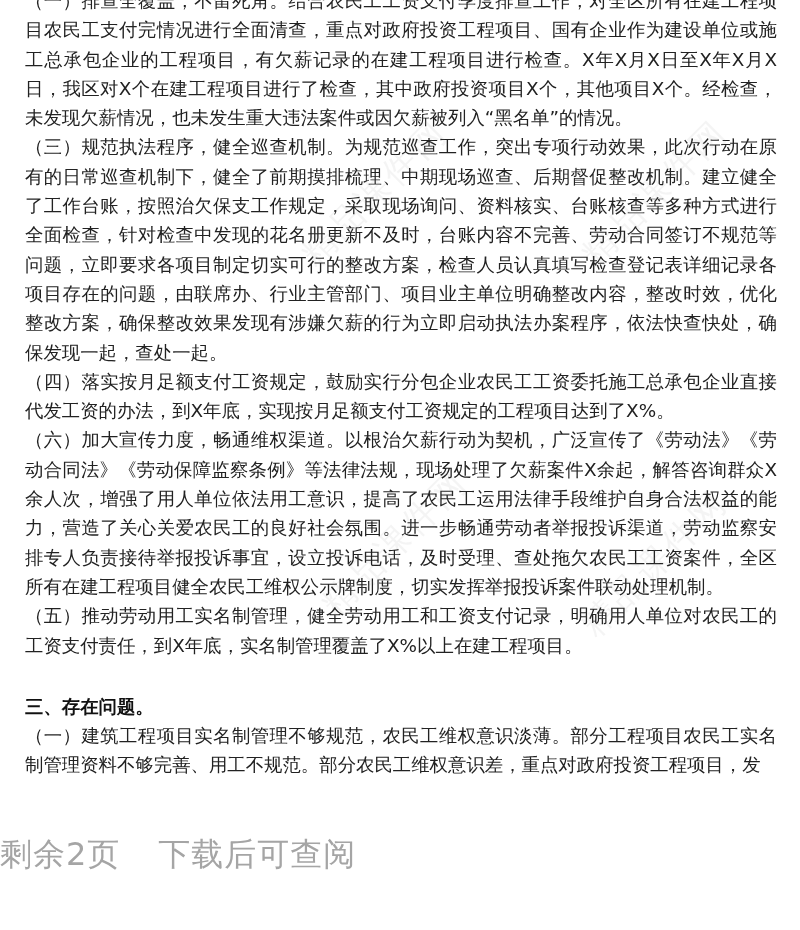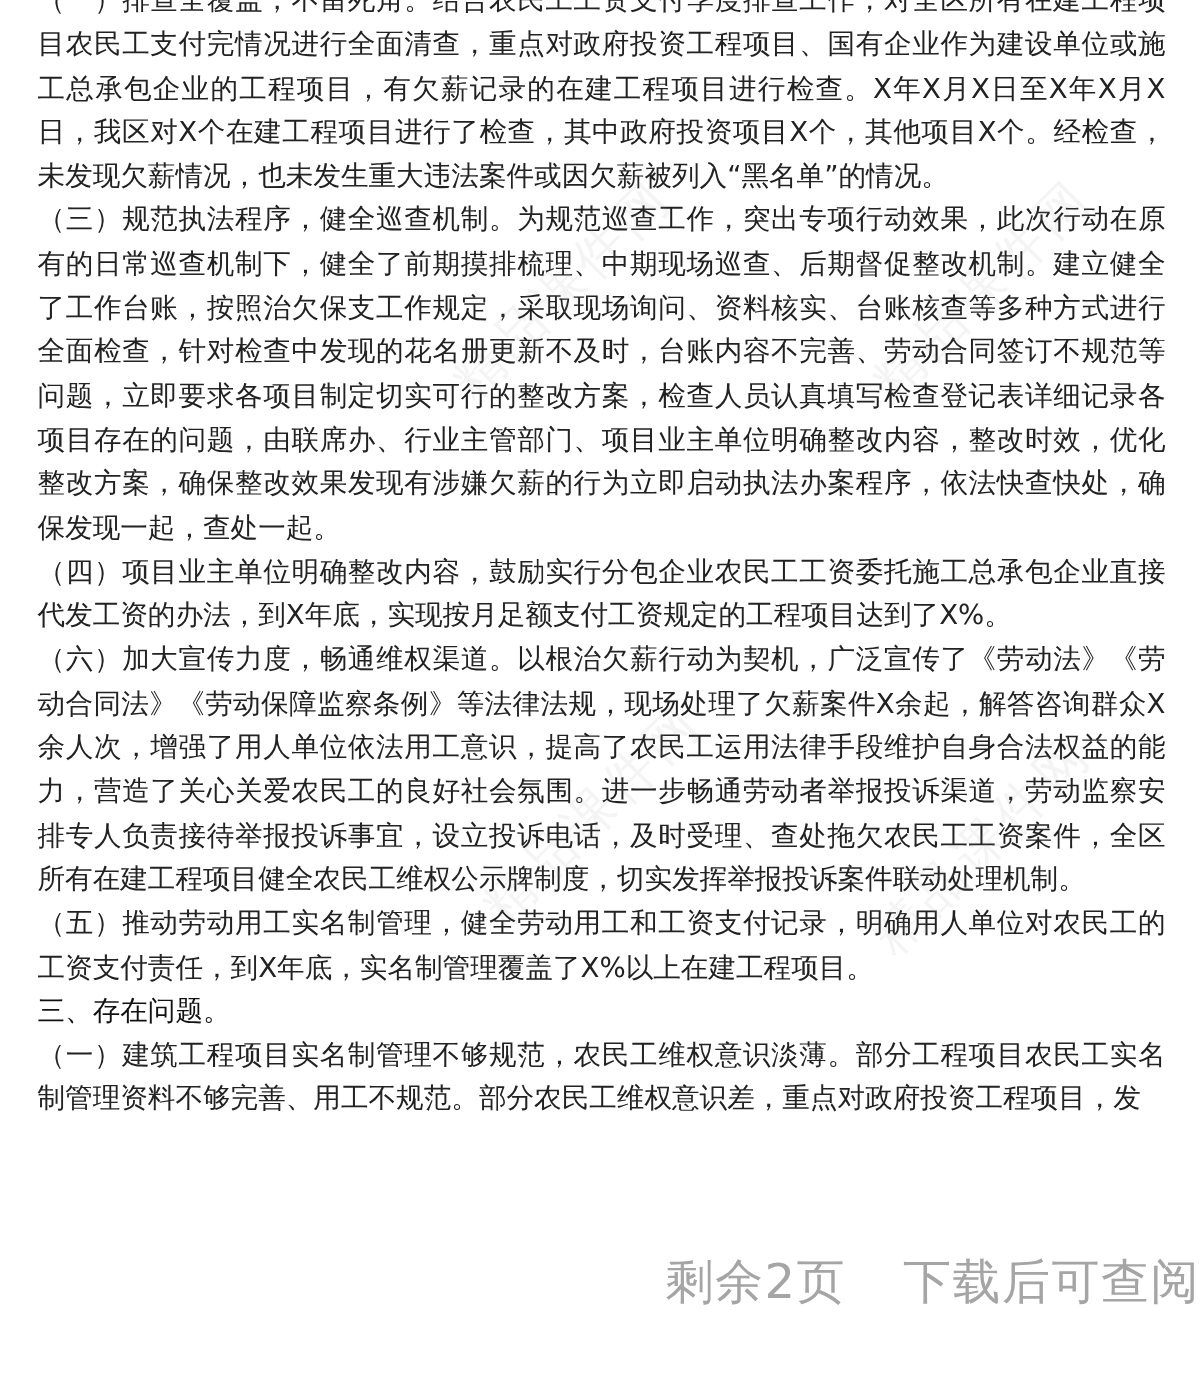--- a/index.html
+++ b/index.html
@@ -23,58 +23,59 @@
       font-size: 18.4px;
       line-height: 29.3px;
       text-align: justify;
       text-justify: inter-character;
     }
     .doc p {
       margin: 0;
       padding: 0;
     }
     .doc p.heading {
-      font-weight: normal;
+      font-weight: bold;
       color: #111111;
+      margin-top: 32px;
     }
     .watermark {
       position: absolute;
       color: rgba(150,150,150,0.10);
       font-size: 34px;
       font-family: "DejaVu Sans", sans-serif;
       transform: rotate(-45deg);
       white-space: nowrap;
       pointer-events: none;
       letter-spacing: 4px;
     }
     .more-banner {
       position: absolute;
       left: 0;
       top: 826px;
       width: 800px;
       height: 56px;
-      text-align: right;
+      text-align: left;
       font-size: 32px;
       line-height: 56px;
       color: #a5a5a5;
       font-family: "DejaVu Sans", "Liberation Sans", sans-serif;
       letter-spacing: 1px;
     }
     .more-banner .gap {
       display: inline-block;
       width: 38px;
     }
   </style>
 </head>
 <body>
 
 <div class="doc">
   <p>（一）排查全覆盖，不留死角。结合农民工工资支付季度排查工作，对全区所有在建工程项目农民工支付完情况进行全面清查，重点对政府投资工程项目、国有企业作为建设单位或施工总承包企业的工程项目，有欠薪记录的在建工程项目进行检查。X年X月X日至X年X月X日，我区对X个在建工程项目进行了检查，其中政府投资项目X个，其他项目X个。经检查，未发现欠薪情况，也未发生重大违法案件或因欠薪被列入“黑名单”的情况。</p>
   <p>（三）规范执法程序，健全巡查机制。为规范巡查工作，突出专项行动效果，此次行动在原有的日常巡查机制下，健全了前期摸排梳理、中期现场巡查、后期督促整改机制。建立健全了工作台账，按照治欠保支工作规定，采取现场询问、资料核实、台账核查等多种方式进行全面检查，针对检查中发现的花名册更新不及时，台账内容不完善、劳动合同签订不规范等问题，立即要求各项目制定切实可行的整改方案，检查人员认真填写检查登记表详细记录各项目存在的问题，由联席办、行业主管部门、项目业主单位明确整改内容，整改时效，优化整改方案，确保整改效果发现有涉嫌欠薪的行为立即启动执法办案程序，依法快查快处，确保发现一起，查处一起。</p>
-  <p>（四）项目业主单位明确整改内容，鼓励实行分包企业农民工工资委托施工总承包企业直接代发工资的办法，到X年底，实现按月足额支付工资规定的工程项目达到了X%。</p>
+  <p>（四）落实按月足额支付工资规定，鼓励实行分包企业农民工工资委托施工总承包企业直接代发工资的办法，到X年底，实现按月足额支付工资规定的工程项目达到了X%。</p>
   <p>（六）加大宣传力度，畅通维权渠道。以根治欠薪行动为契机，广泛宣传了《劳动法》《劳动合同法》《劳动保障监察条例》等法律法规，现场处理了欠薪案件X余起，解答咨询群众X余人次，增强了用人单位依法用工意识，提高了农民工运用法律手段维护自身合法权益的能力，营造了关心关爱农民工的良好社会氛围。进一步畅通劳动者举报投诉渠道，劳动监察安排专人负责接待举报投诉事宜，设立投诉电话，及时受理、查处拖欠农民工工资案件，全区所有在建工程项目健全农民工维权公示牌制度，切实发挥举报投诉案件联动处理机制。</p>
   <p>（五）推动劳动用工实名制管理，健全劳动用工和工资支付记录，明确用人单位对农民工的工资支付责任，到X年底，实名制管理覆盖了X%以上在建工程项目。</p>
   <p class="heading">三、存在问题。</p>
   <p>（一）建筑工程项目实名制管理不够规范，农民工维权意识淡薄。部分工程项目农民工实名制管理资料不够完善、用工不规范。部分农民工维权意识差，重点对政府投资工程项目，发</p>
 </div>
 
 <div class="watermark" style="left:280px; top:170px;">精品课件网</div>
 <div class="watermark" style="left:560px; top:170px;">精品课件网</div>
 <div class="watermark" style="left:300px; top:520px;">精品课件网</div>
 <div class="watermark" style="left:560px; top:540px;">精品课件网</div>

